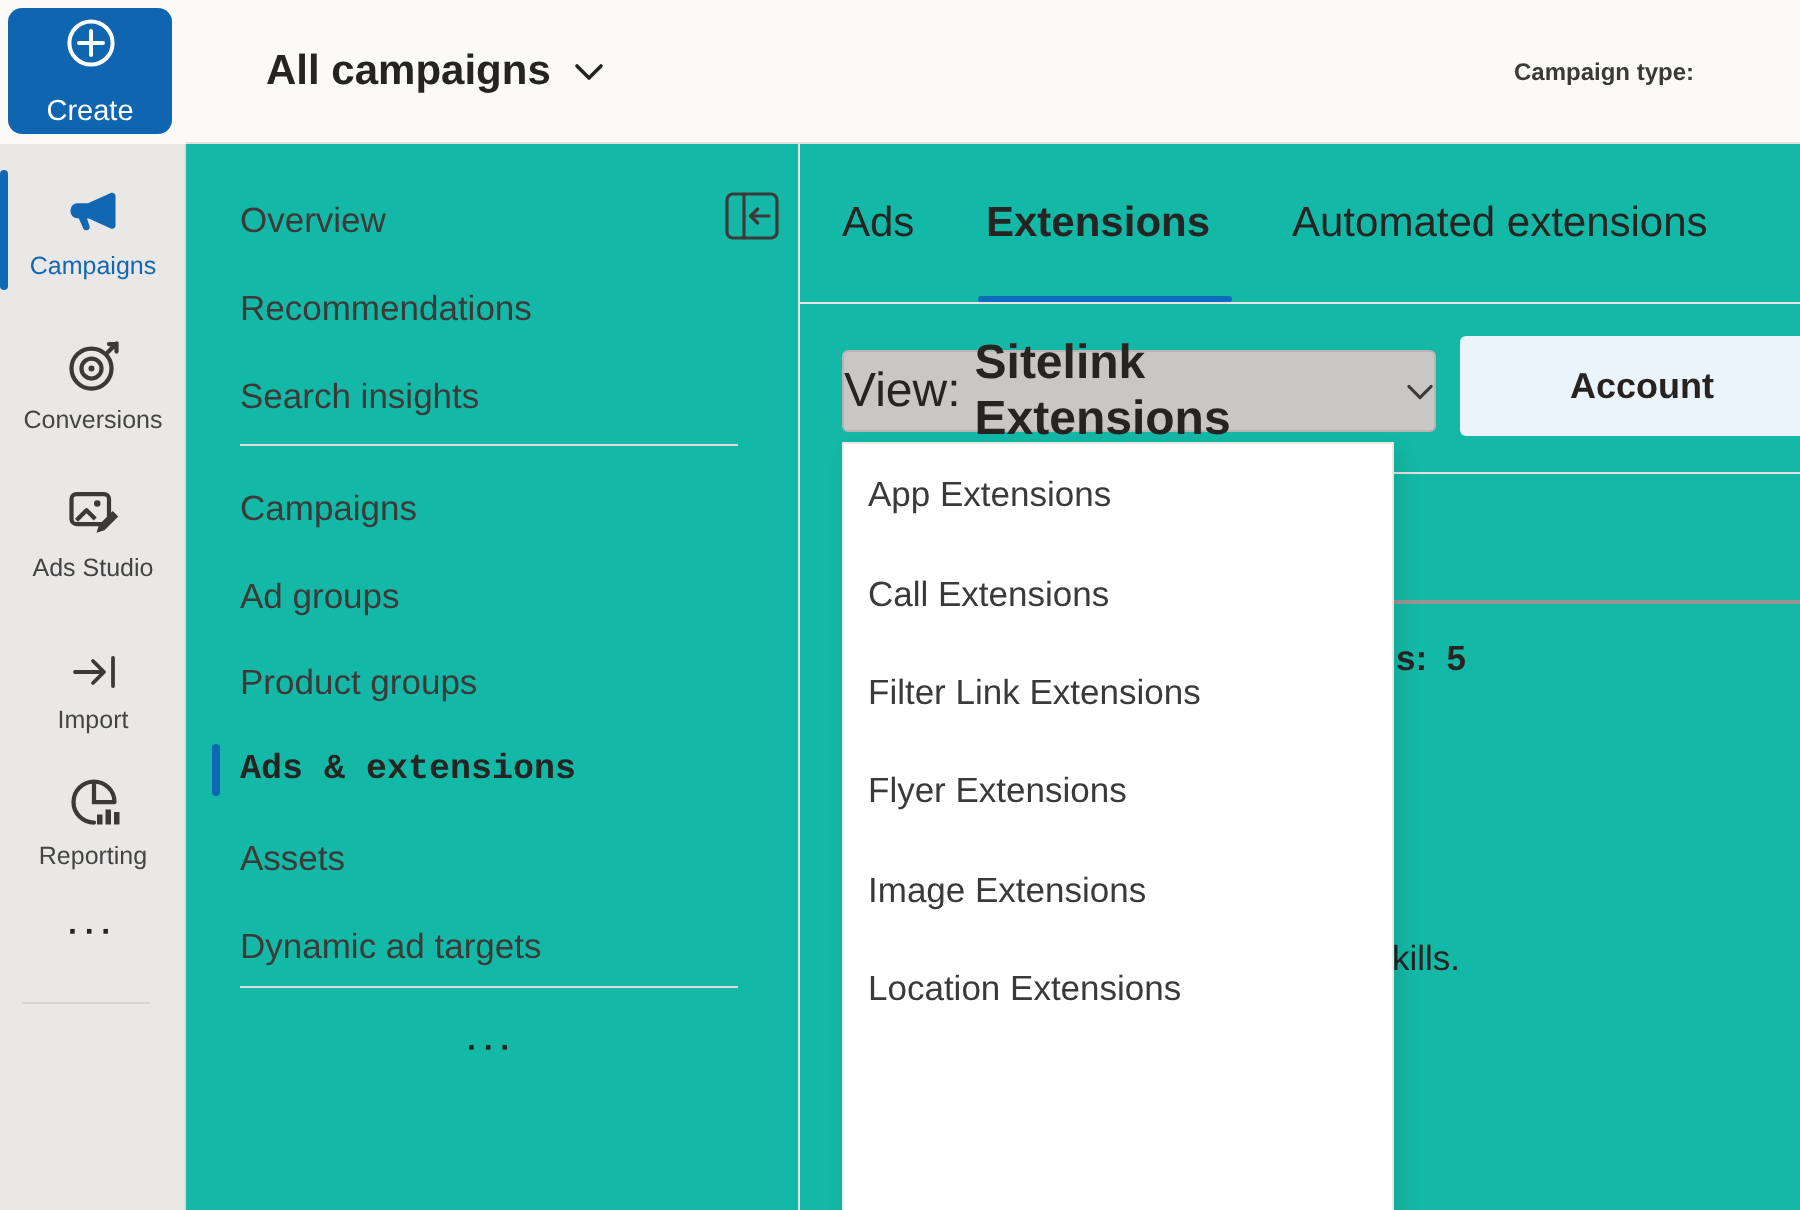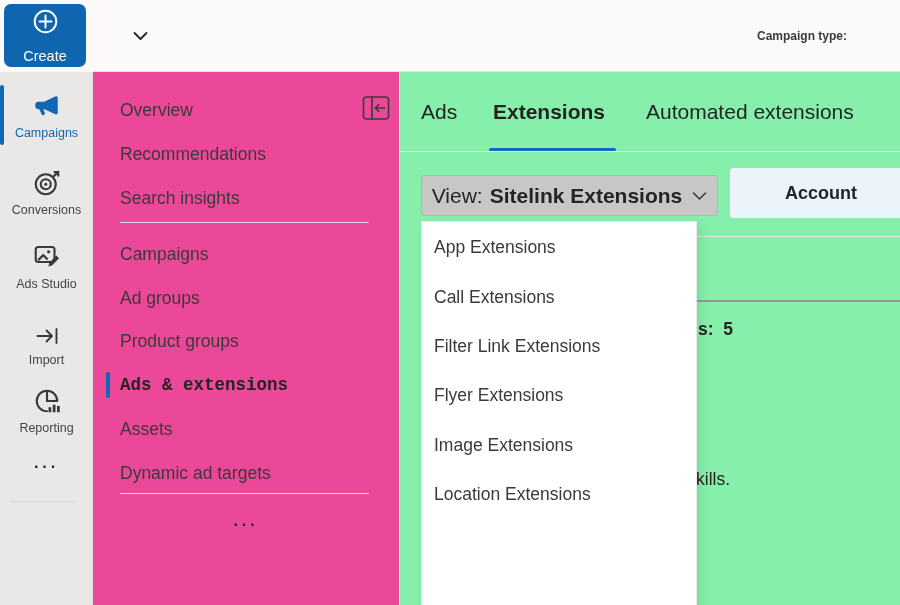--- a/index.html
+++ b/index.html
@@ -41,50 +41,50 @@
   .rail-item svg { display:block; }
   .rail-item.selected { color:#1267b4; }
   .rail-more {
     position:absolute; top:386px; left:0; width:93px; text-align:center;
     font-size:16px; font-weight:700; letter-spacing:3px; color:#252423; cursor:pointer;
   }
   .rail-divider { position:absolute; top:429px; left:11px; width:64px; height:1px; background:#d8d6d4; }
   
   .sidebar {
     position:absolute; left:93px; top:72px; bottom:0; width:307px;
-    background:#ec4899; border-right:1px solid #e4e2e1;
+    background:#14b8a6; border-right:1px solid #e4e2e1;
   }
   .collapse-btn { position:absolute; left:269px; top:23px; width:28px; height:27px; cursor:pointer; color:#3b3a39; }
   .nav-item {
     position:absolute; left:0; width:100%; height:44px;
     display:flex; align-items:center; padding-left:27px;
     font-size:17.5px; color:#3b3a39; cursor:pointer; white-space:nowrap;
   }
   .nav-item.selected { font-weight:700; color:#252423;font-family:Liberation Mono, monospace; }
   .nav-bar { position:absolute; left:13px; top:300px; width:4px; height:26px; background:#1267b4; border-radius:2px; }
   .nav-divider { position:absolute; left:27px; right:30px; height:1px; background:#dddbd9; }
   .sidebar-more {
     position:absolute; top:444px; left:0; width:100%; text-align:center;
     font-size:16px; font-weight:700; letter-spacing:3px; color:#252423; cursor:pointer;
   }
   
-  .main { position:absolute; left:400px; top:72px; right:0; bottom:0; background:#86efac; }
+  .main { position:absolute; left:400px; top:72px; right:0; bottom:0; background:#14b8a6; }
   .tabstrip-line { position:absolute; top:79px; left:0; right:0; height:1px; background:#e6e4e2; }
   .tab {
     position:absolute; top:0; height:79px; display:flex; align-items:center;
     font-size:21px; color:#252423; cursor:pointer; white-space:nowrap;
   }
   .tab.selected { font-weight:700; }
   .tab-ads { left:21px; } .tab-ext { left:93px; } .tab-auto { left:246px; }
   .tab-underline { position:absolute; left:89px; top:76px; width:127px; height:3px; background:#0f6cbd; border-radius:2px; }
   .view-btn {
     position:absolute; left:21px; top:103px; width:297px; height:41px;
     background:#c9c7c5; border:1px solid #b7b4b2; border-radius:3px;
     display:flex; align-items:center; justify-content:center; gap:7px;
-    font-size:21px; color:#252423; cursor:pointer;
+    font-size:24px; color:#252423; cursor:pointer;
   }
   .view-value { font-weight:700; }
   .account-btn {
     position:absolute; left:330px; top:96px; right:-12px; height:50px;
     background:#ebf3fb; border-radius:3px; cursor:pointer;
     display:flex; align-items:center; justify-content:center;
     font-size:18px; font-weight:700; color:#252423;
   }
   .hline1 { position:absolute; top:164px; left:297px; right:0; height:1px; background:#e3e1df; }
   .hline2 { position:absolute; top:228px; left:297px; right:0; height:2px; background:#989694; }
@@ -107,20 +107,21 @@
 
   <div class="header">
     <div class="create-btn">
       <svg width="27" height="27" viewBox="0 0 27 27">
         <circle cx="13.5" cy="13.5" r="10.8" fill="none" stroke="#fff" stroke-width="2"></circle>
         <path d="M13.5 7.5v12M7.5 13.5h12" stroke="#fff" stroke-width="2" stroke-linecap="round"></path>
       </svg>
       <span class="create-label">Create</span>
     </div>
     <div class="scope">
+      <span>All campaigns</span>
       <svg width="15" height="10" viewBox="0 0 15 10">
         <path d="M1.5 2l6 6 6-6" fill="none" stroke="#252423" stroke-width="1.8" stroke-linecap="round" stroke-linejoin="round"></path>
       </svg>
     </div>
     <div class="campaign-type">Campaign type:</div>
   </div>
   <div class="header-line"></div>
 
   <div class="rail">
     <div class="rail-bar"></div>

